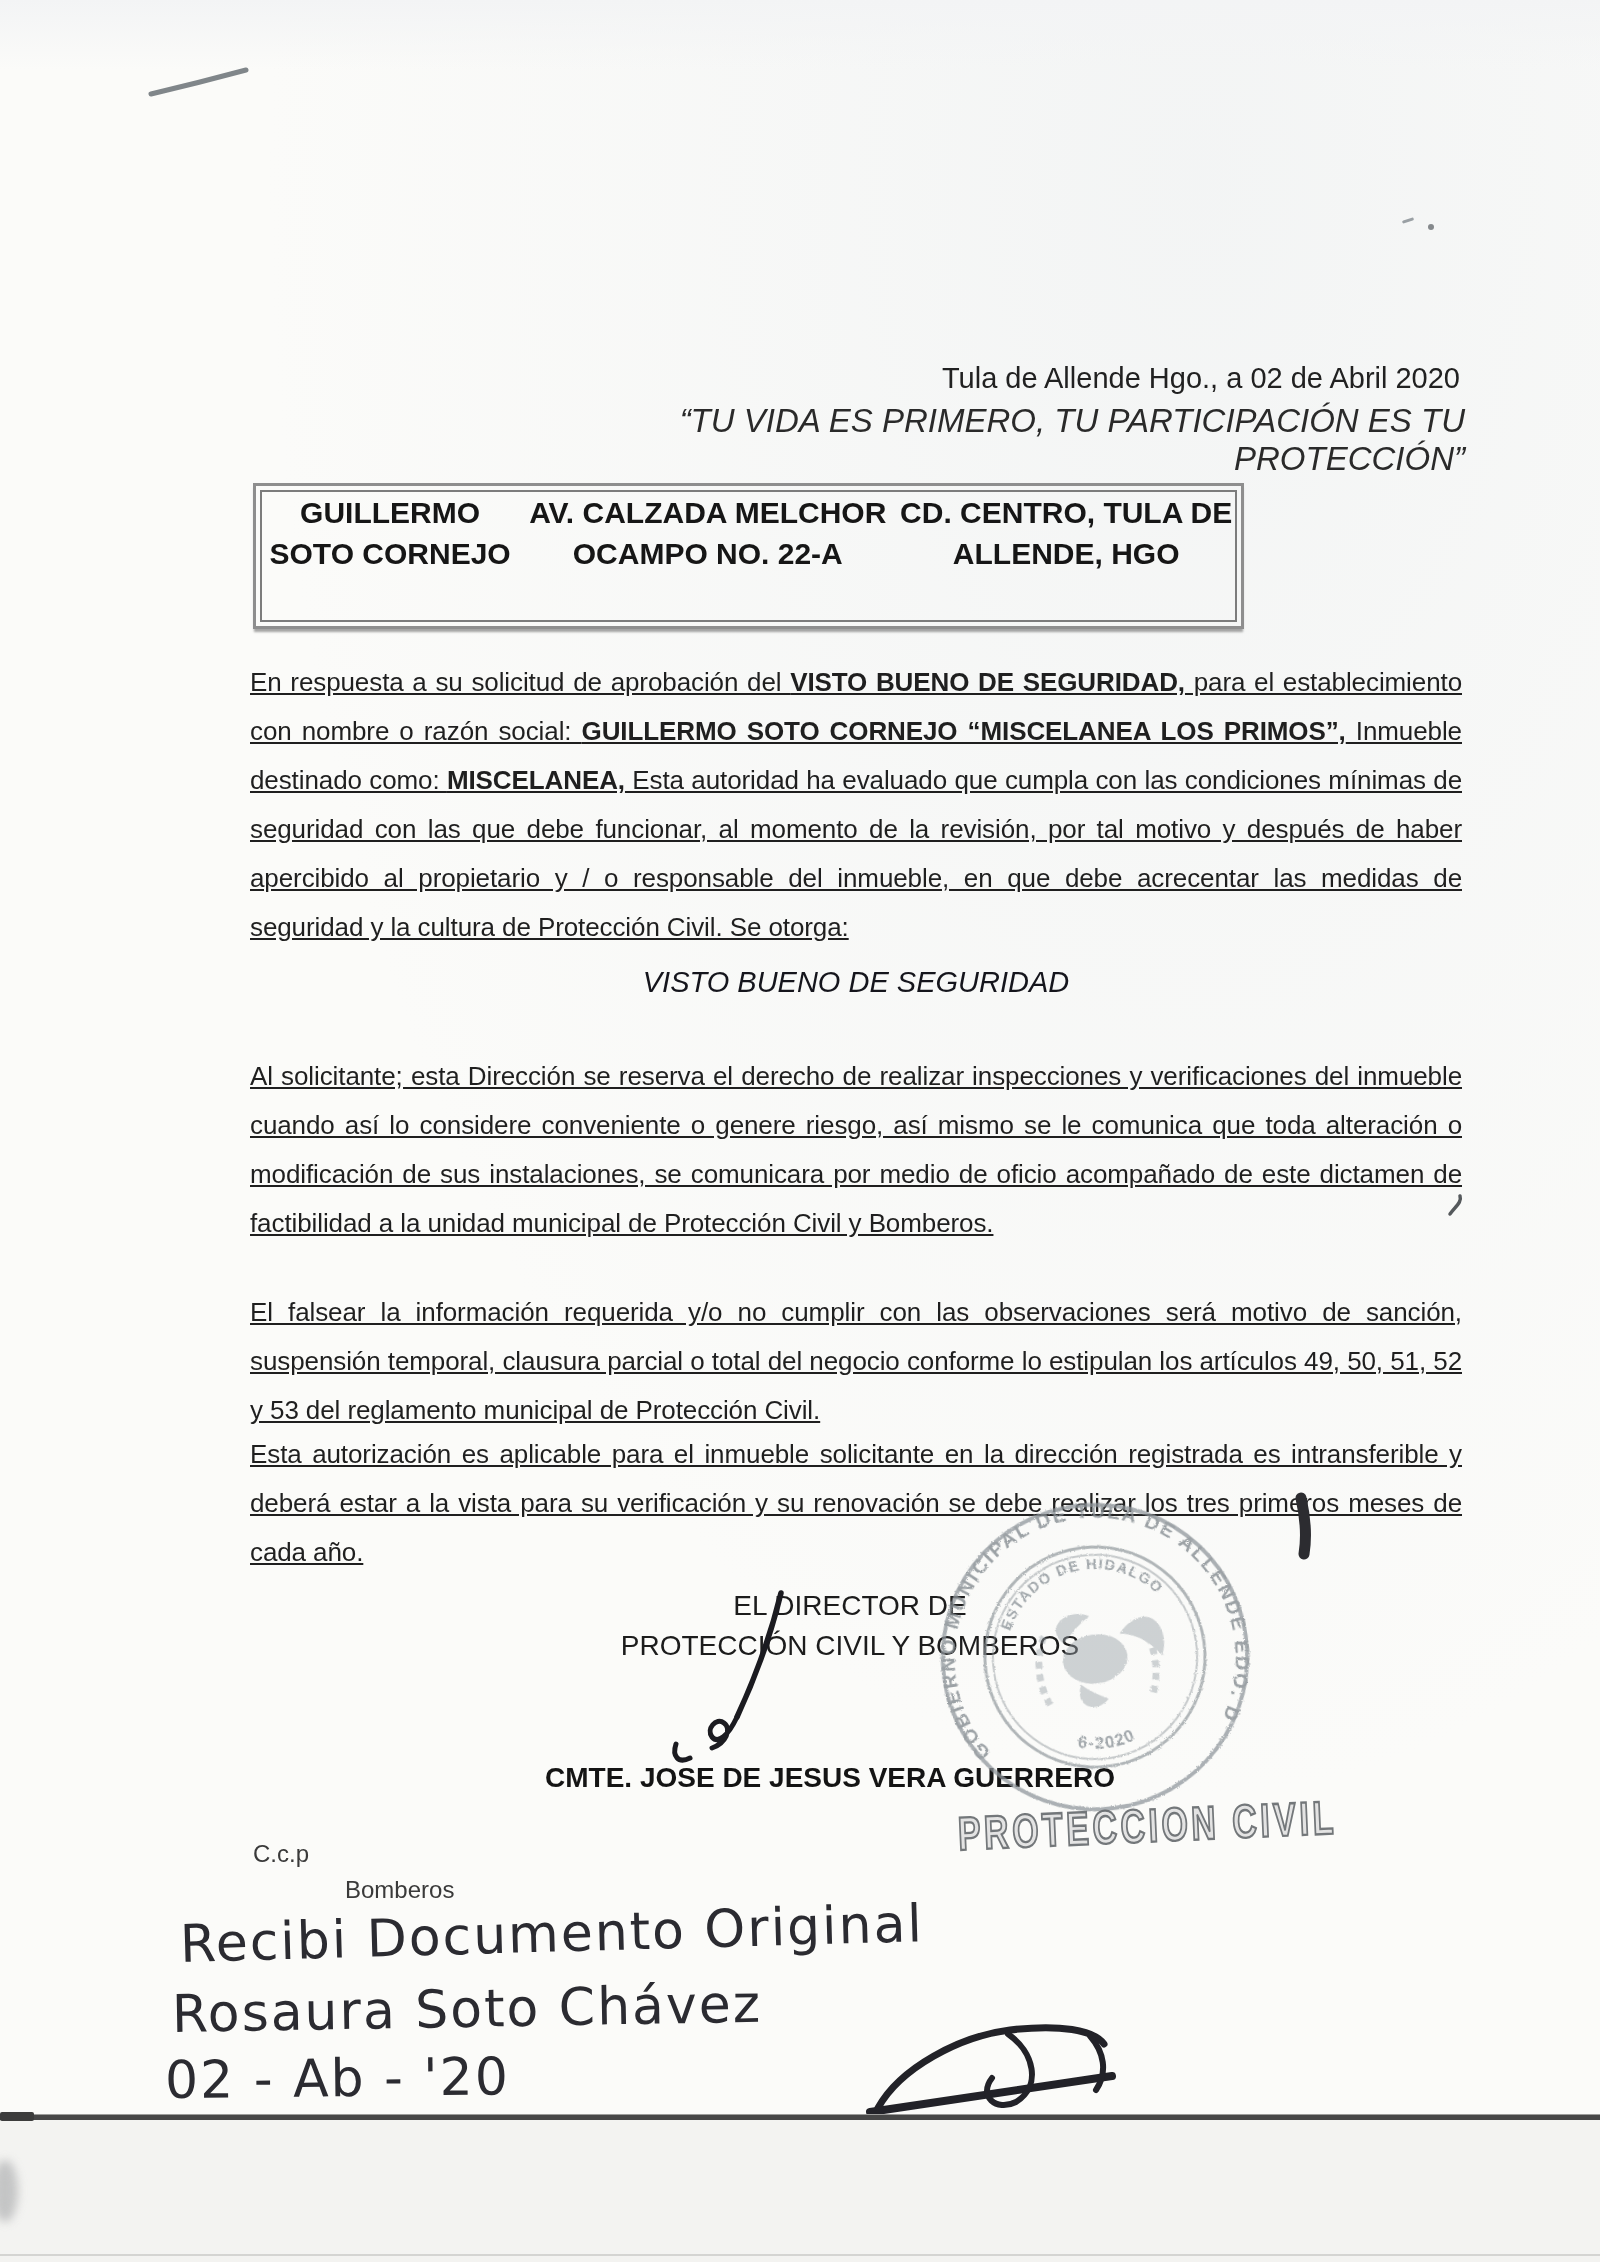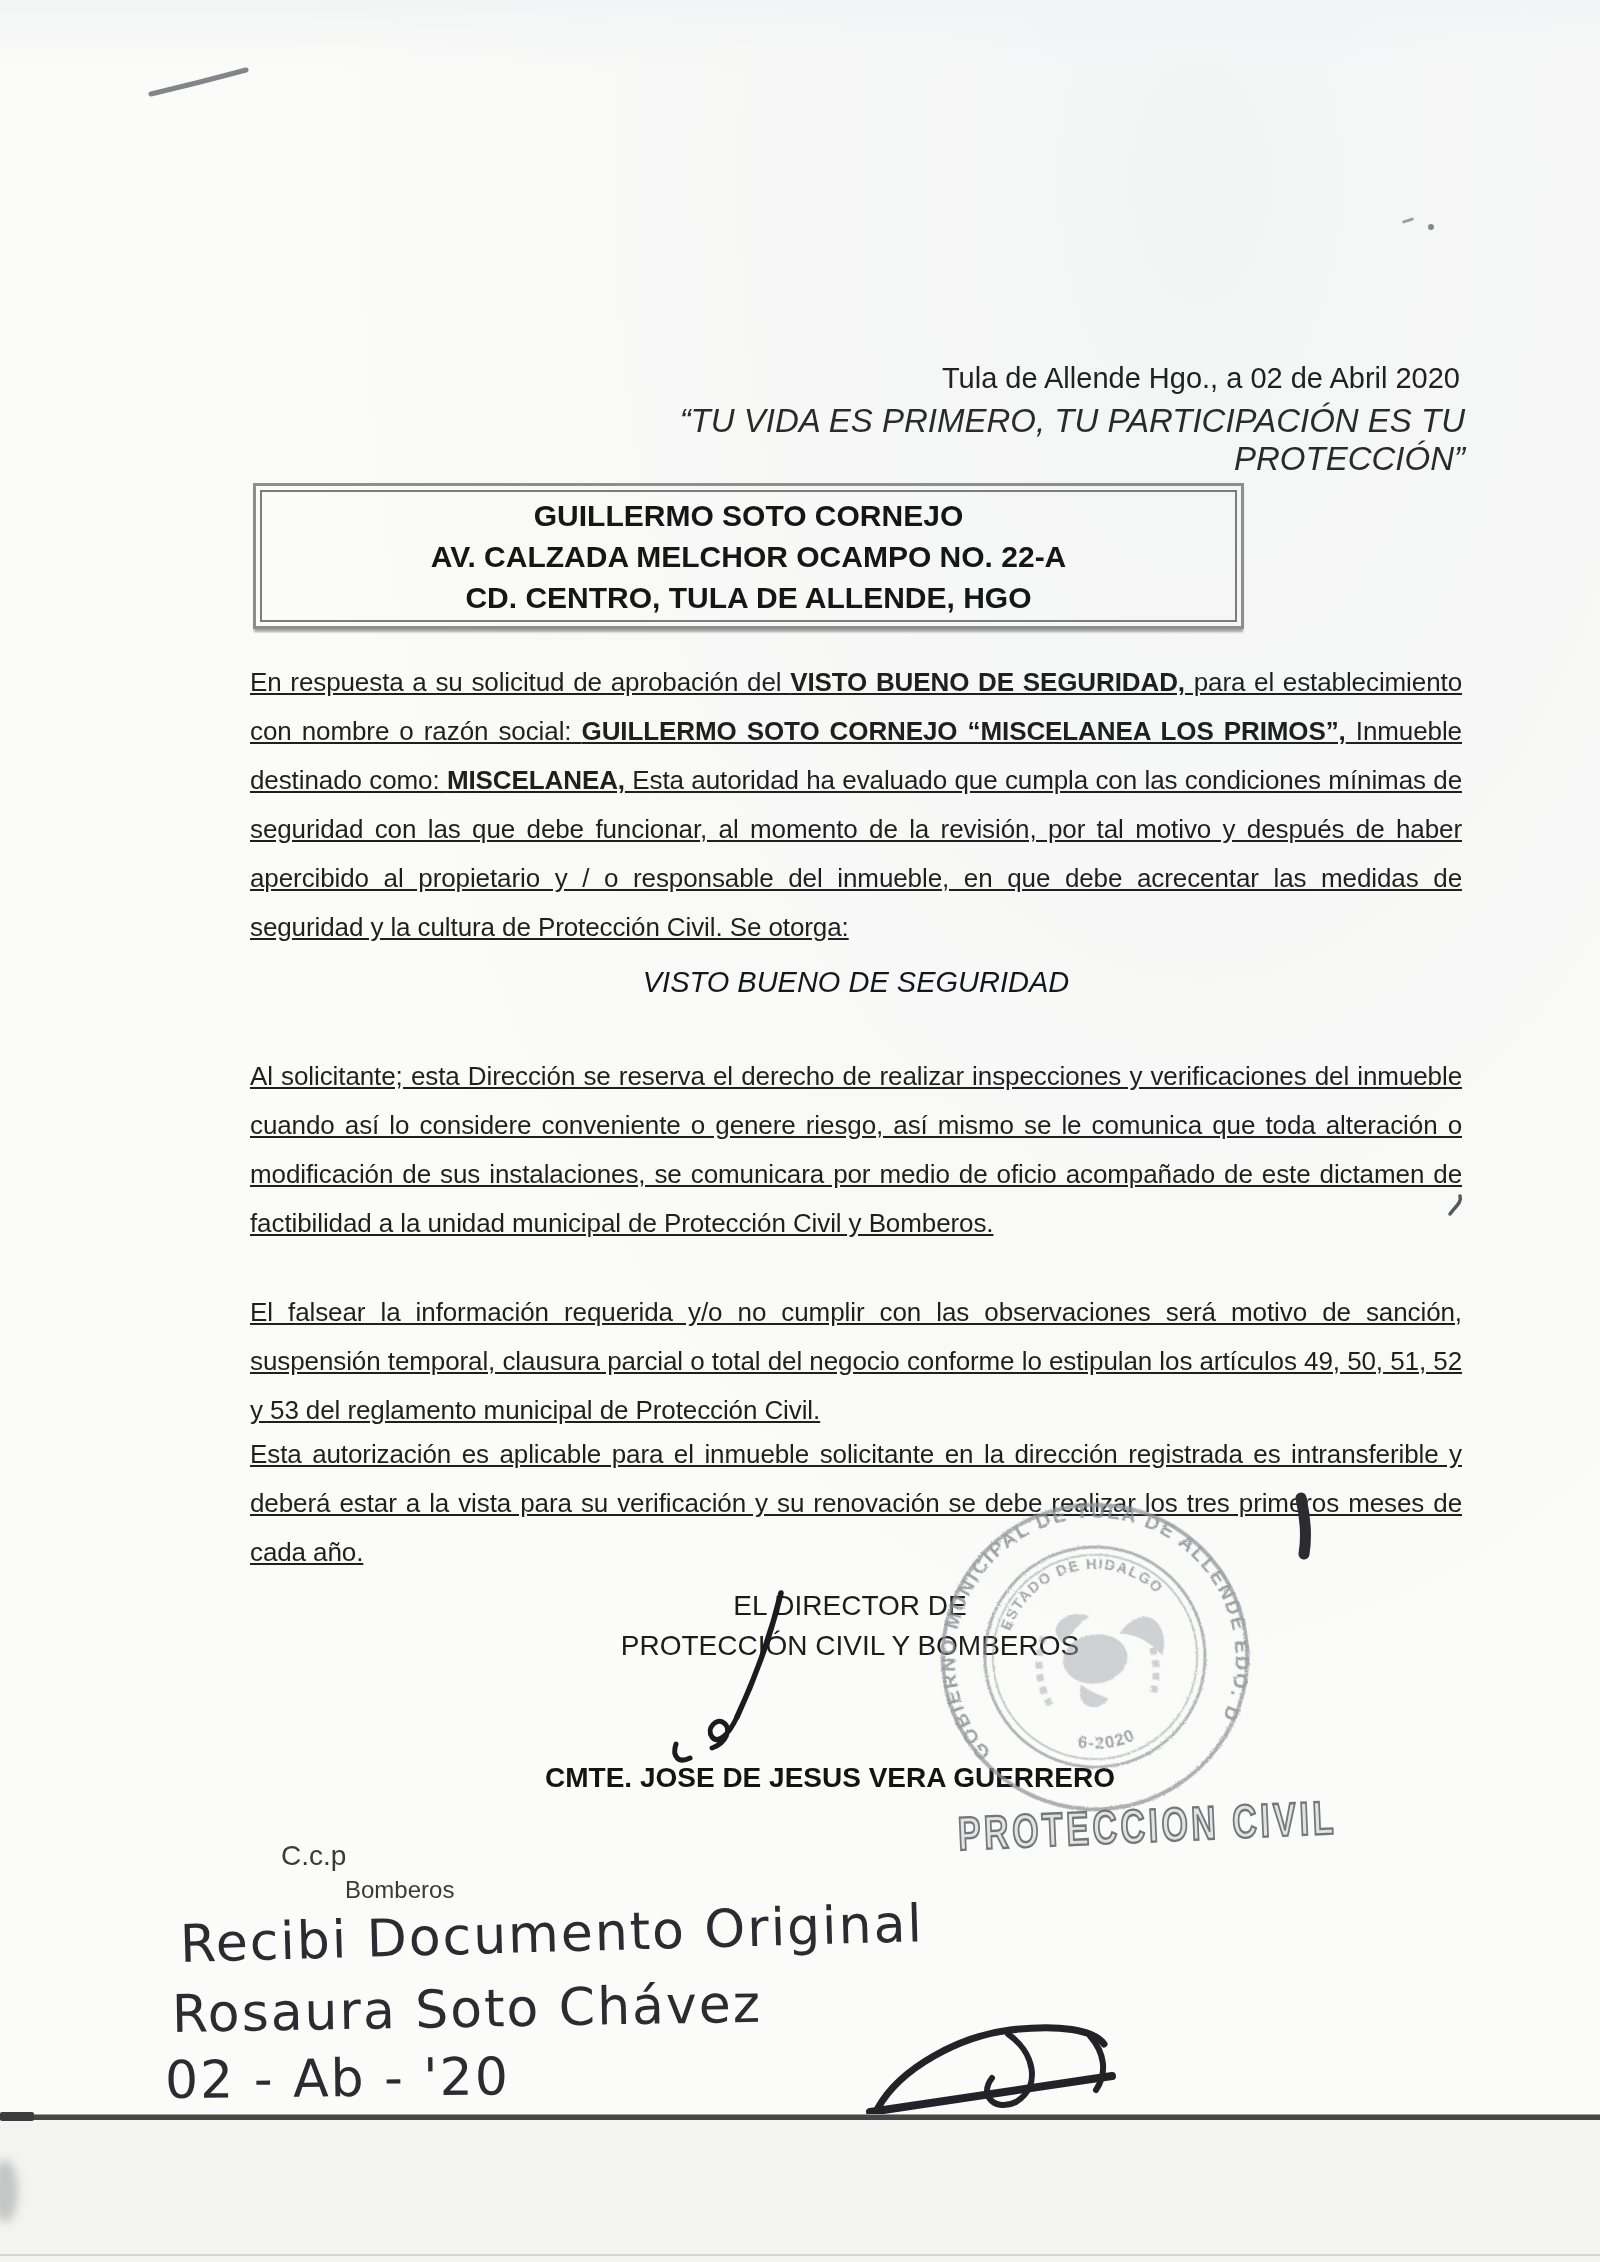--- a/index.html
+++ b/index.html
@@ -13,26 +13,26 @@
     font-family:"Liberation Sans",sans-serif;color:#212121;
   }
   .abs{position:absolute;}
   .bodytext{font-size:26px;line-height:49px;text-align:justify;letter-spacing:-0.1px;color:#1f1f1f;text-decoration:underline;}
   .col{left:250px;width:1212px;}
   .date-line{top:362px;left:860px;width:600px;text-align:right;font-size:29px;}
   .motto-line{top:402px;left:560px;width:905px;text-align:right;font-size:33px;font-style:italic;font-weight:normal;color:#2a2a2a;}
   .rbox{left:253px;top:483px;width:985px;height:140px;border:3px solid #8e8e8e;
         box-shadow:0 4px 2px -1px rgba(95,95,95,.55);}
   .rbox-inner{position:absolute;inset:4px;border:2px solid #7c7c7c;
-        display:flex;flex-direction:column;justify-content:center;text-align:center;
+        display:flex;flex-direction:row;justify-content:center;text-align:center;
         font-weight:bold;font-size:30px;line-height:41px;color:#161616;}
   .heading{top:966px;font-size:29px;font-weight:normal;font-style:italic;text-align:center;color:#15151c;}
   .sig-block{left:570px;top:1586px;width:560px;text-align:center;font-size:28px;line-height:40px;color:#1c1c1c;}
   .cmte{left:540px;top:1762px;width:580px;text-align:center;font-size:28px;font-weight:bold;color:#141414;}
-  .ccp{left:253px;top:1840px;font-size:28px;color:#3a3a3a;margin-left:28px;}
+  .ccp{left:253px;top:1840px;font-size:24px;color:#3a3a3a;}
   .archivo{left:345px;top:1876px;font-size:24px;color:#3a3a3a;}
   .hand{font-family:"DejaVu Sans",sans-serif;color:#2b2b31;letter-spacing:2px;
         font-size:52px;transform-origin:left center;white-space:nowrap;}
   .hand1{left:180px;top:1914px;transform:rotate(-1.6deg);}
   .hand2{left:172px;top:1984px;transform:rotate(-1deg);}
   .hand3{left:165px;top:2050px;transform:rotate(-0.6deg);}
   .seal{left:928px;top:1490px;width:334px;height:334px;transform:rotate(-8deg);opacity:.82;}
   .stamp-pc{left:958px;top:1806px;font-size:47px;font-weight:bold;letter-spacing:5px;white-space:nowrap;
         transform:rotate(-2.5deg) scaleX(.72);transform-origin:left center;
         color:rgba(120,124,128,.18);-webkit-text-stroke:2.4px rgba(104,108,112,.92);}

